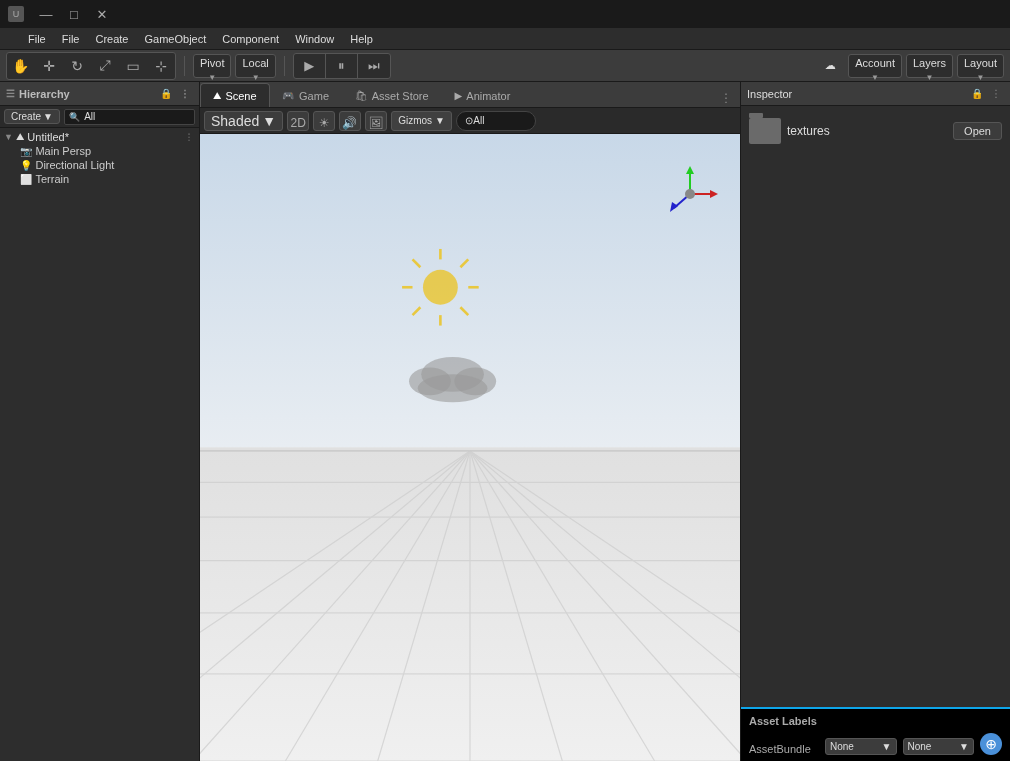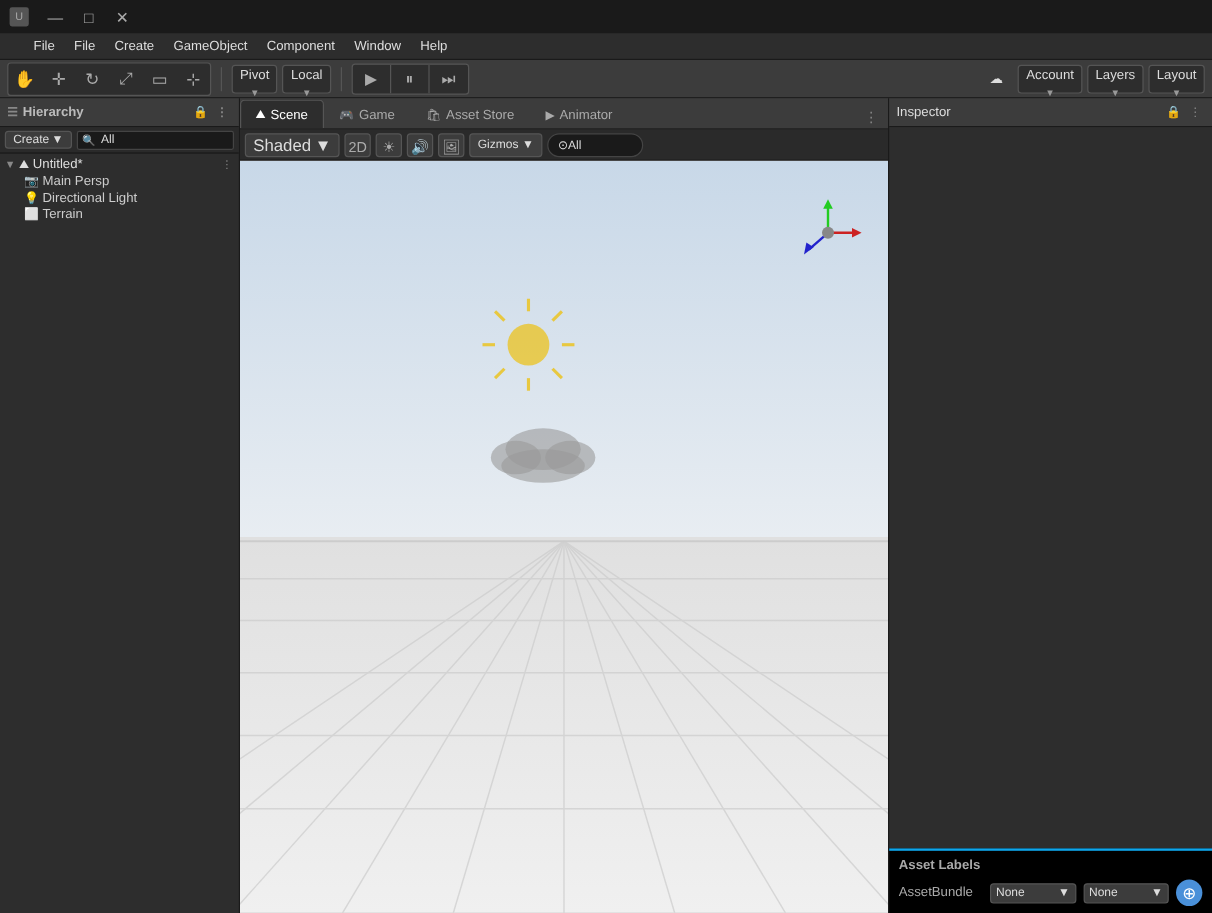--- a/index.html
+++ b/index.html
@@ -80,21 +80,21 @@
     .inspector-header { background: #3c3c3c; height: 24px; display: flex; align-items: center; padding: 0 6px; gap: 16px; border-bottom: 1px solid #1a1a1a; }
     .inspector-content { flex: 1; padding: 8px; }
     .inspector-folder { display: flex; align-items: center; gap: 6px; padding: 4px 0; }
     .folder-icon-big { width: 32px; height: 26px; background: #6a6a6a; border-radius: 2px; position: relative; display: flex; align-items: center; justify-content: center; }
     .folder-icon-big::before { content: ''; position: absolute; top: -5px; left: 0; width: 14px; height: 5px; background: #6a6a6a; border-radius: 1px; }
     .folder-name { font-size: 12px; color: #ddd; }
     .open-btn { margin-left: auto; background: #3c3c3c; border: 1px solid #555; border-radius: 3px; padding: 2px 10px; font-size: 11px; color: #ddd; cursor: pointer; }
 
     .asset-labels-section { margin-top: auto; background: #000000; border-top: 2px solid #0ea5e9; padding: 6px 8px; }
     .asset-labels-title { font-size: 11px; color: #aaa; margin-bottom: 6px; font-weight: bold; }
-    .asset-bundle-row { display: flex; align-items: center; gap: 6px; }
+    .asset-bundle-row { display: flex; align-items: flex-end; gap: 6px; }
     .asset-bundle-label { font-size: 11px; color: #aaa; width: 70px; }
     .asset-bundle-select { flex: 1; background: #3c3c3c; border: 1px solid #555; border-radius: 3px; padding: 2px 4px; font-size: 10px; color: #ddd; display: flex; align-items: center; justify-content: space-between; cursor: pointer; }
     .circle-btn { width: 22px; height: 22px; background: #4a90d9; border-radius: 50%; display: flex; align-items: center; justify-content: center; font-size: 14px; color: white; cursor: pointer; }
 
     
     .scene-svg { width: 100%; height: 100%; }
 
     
     .gizmo-container { position: absolute; top: 30px; right: 20px; width: 60px; height: 60px; }
 
@@ -337,20 +337,27 @@
       </div>
     </div>
   </div>
 
   <div id="inspector">
     <div class="inspector-header">
       <span>Inspector</span>
       <div class="panel-header-right">
         <div class="panel-mini-btn lock-icon">🔒</div>
         <div class="panel-mini-btn">⋮</div>
+      </div>
+    </div>
+    <div class="inspector-content">
+      <div class="inspector-folder">
+        <div class="folder-icon-big"></div>
+        <span class="folder-name">textures</span>
+        <button class="open-btn">Open</button>
       </div>
     </div>
     <div style="flex:1;"></div>
     <div class="asset-labels-section">
       <div class="asset-labels-title">Asset Labels</div>
       <div class="asset-bundle-row">
         <span class="asset-bundle-label">AssetBundle</span>
         <div class="asset-bundle-select">
           <span>None</span>
           <span>▼</span>

